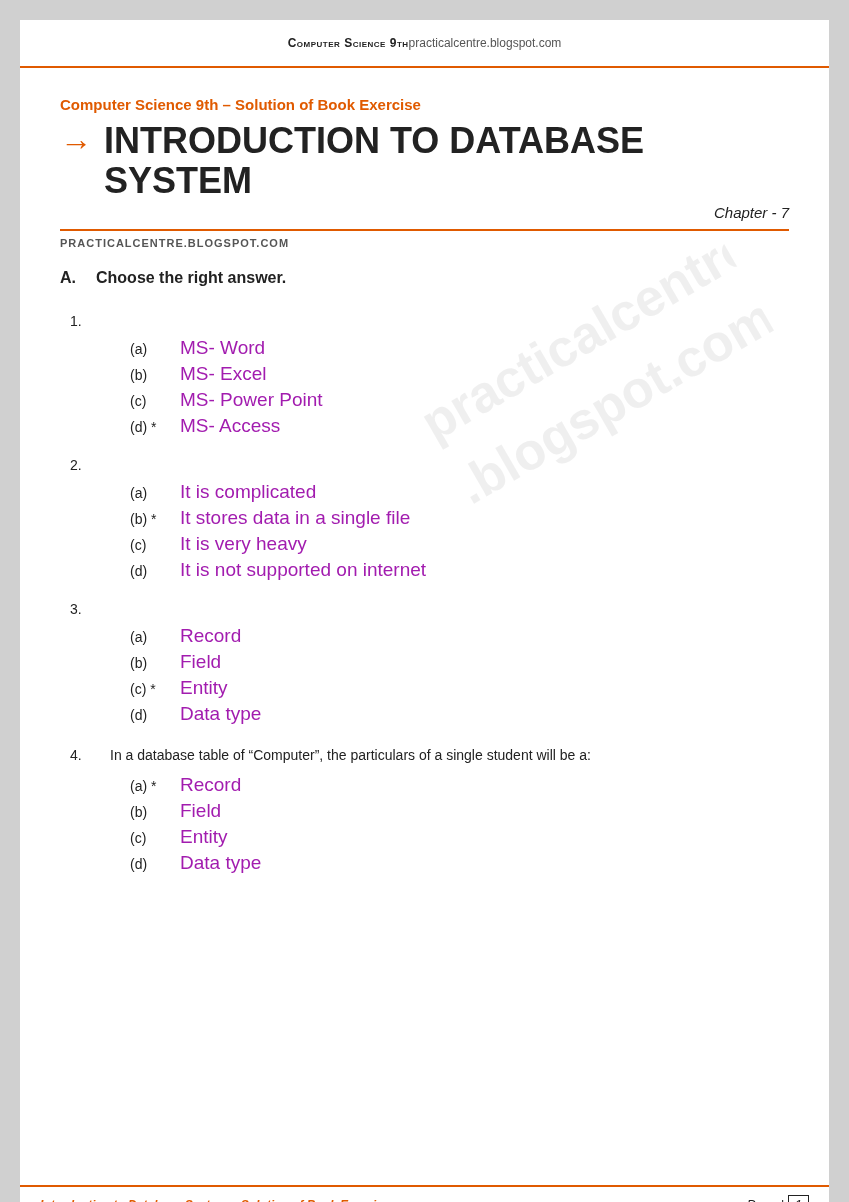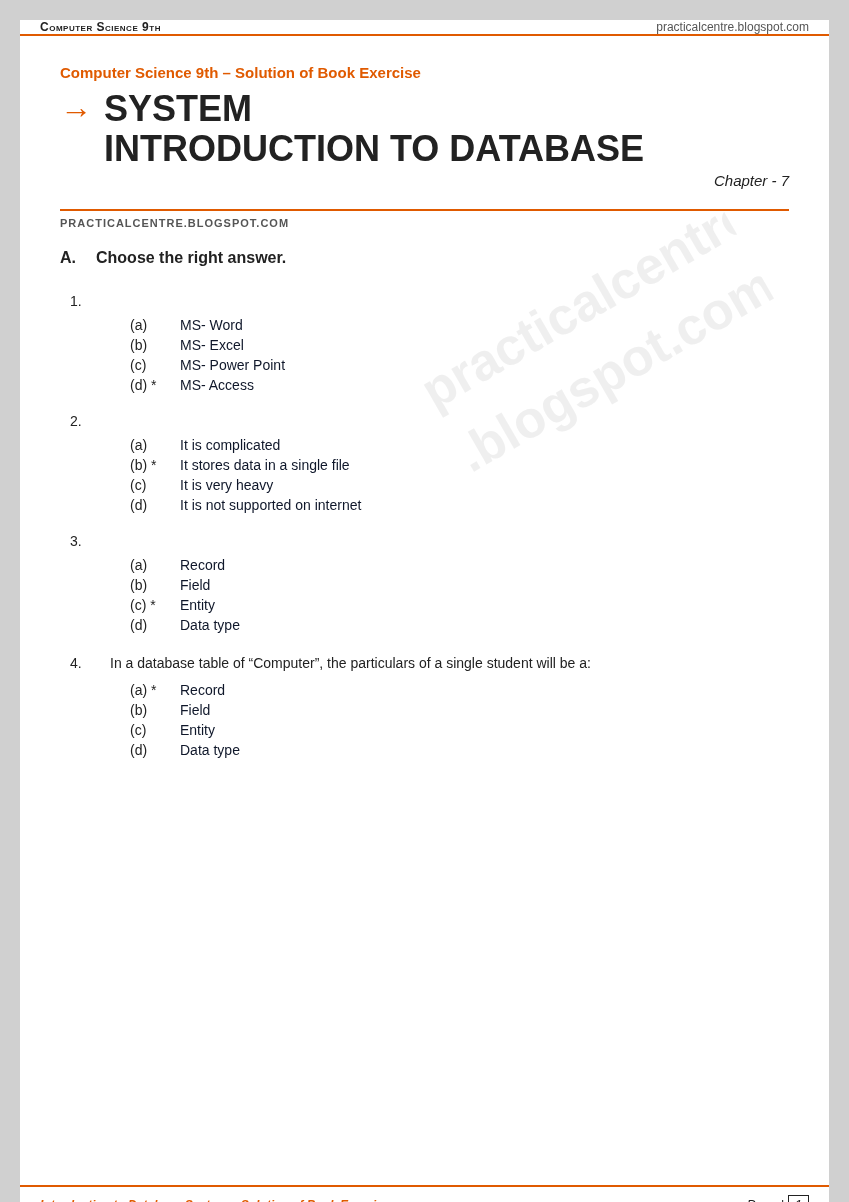--- a/index.html
+++ b/index.html
@@ -16,23 +16,23 @@
       width: 849px;
       min-height: 1202px;
       background: #fff;
       position: relative;
       display: flex;
       flex-direction: column;
     }
 
     .header {
       display: flex;
-      justify-content: space-between;
+      justify-content: center;
       align-items: center;
-      padding: 0 20px;
+      padding: 16px 20px;
       border-bottom: 2px solid #e05a00;
       background: #fff;
     }
 
     .header-left {
       font-size: 12px;
       font-weight: bold;
       font-variant: small-caps;
       color: #222;
       letter-spacing: 0.5px;
@@ -76,21 +76,21 @@
       font-weight: 900;
       color: #222;
       line-height: 1.1;
       text-transform: uppercase;
     }
 
     .chapter-row {
       display: flex;
       justify-content: flex-end;
       border-bottom: 2px solid #e05a00;
-      padding-bottom: 20px;
+      padding-bottom: 8px;
       margin-bottom: 6px;
     }
 
     .chapter-label {
       font-size: 15px;
       color: #222;
       font-style: italic;
     }
 
     .site-watermark {
@@ -161,22 +161,22 @@
       margin-bottom: 4px;
     }
 
     .opt-label {
       font-size: 14px;
       color: #222;
       min-width: 50px;
     }
 
     .opt-text {
-      font-size: 14px;
-      color: #0f172a;
+      font-size: 19px;
+      color: #a21caf;
     }
 
     .opt-label.correct {
       font-weight: normal;
     }
 
     .footer {
       border-top: 2px solid #e05a00;
       padding: 8px 20px;
       display: flex;
@@ -214,22 +214,22 @@
     <span class="header-right">practicalcentre.blogspot.com</span>
   </div>
 
   <div class="content">
 
     <div class="subtitle">Computer Science 9th – Solution of Book Exercise</div>
 
     <div class="main-title">
       <span class="arrow-icon">→</span>
       <div>
+        <div class="title-text">INTRODUCTION TO DATABASE</div>
         <div class="title-text">SYSTEM</div>
-        <div class="title-text">INTRODUCTION TO DATABASE</div>
       </div>
     </div>
 
     <div class="chapter-row">
       <span class="chapter-label">Chapter - 7</span>
     </div>
 
     <div class="site-watermark">PRACTICALCENTRE.BLOGSPOT.COM</div>
 
     <div style="position:absolute; top:220px; right:20px; width:350px; height:300px; overflow:hidden; pointer-events:none; z-index:0; opacity:0.18; transform:rotate(-30deg); font-size:52px; font-weight:bold; color:#aaa; white-space:nowrap; line-height:1.4;">

